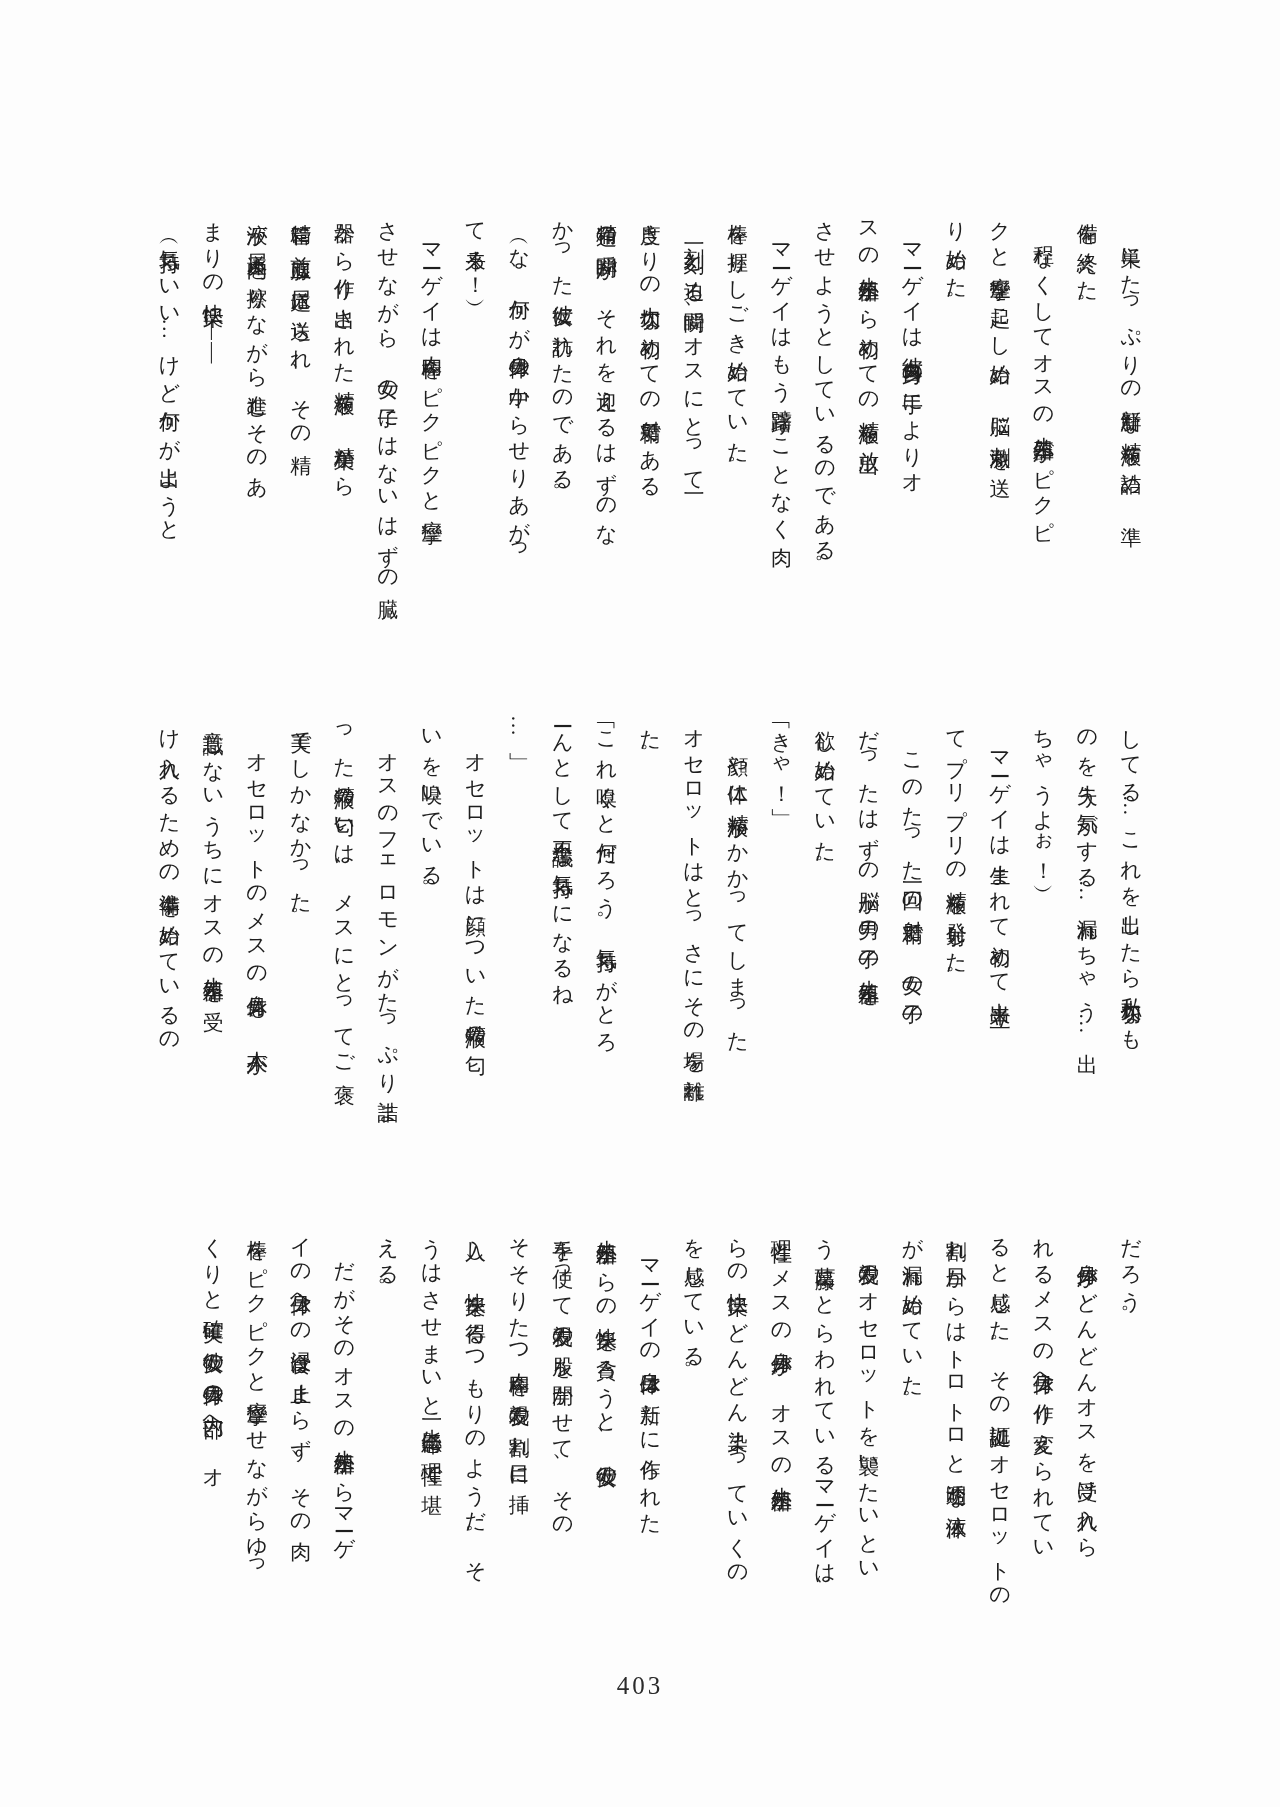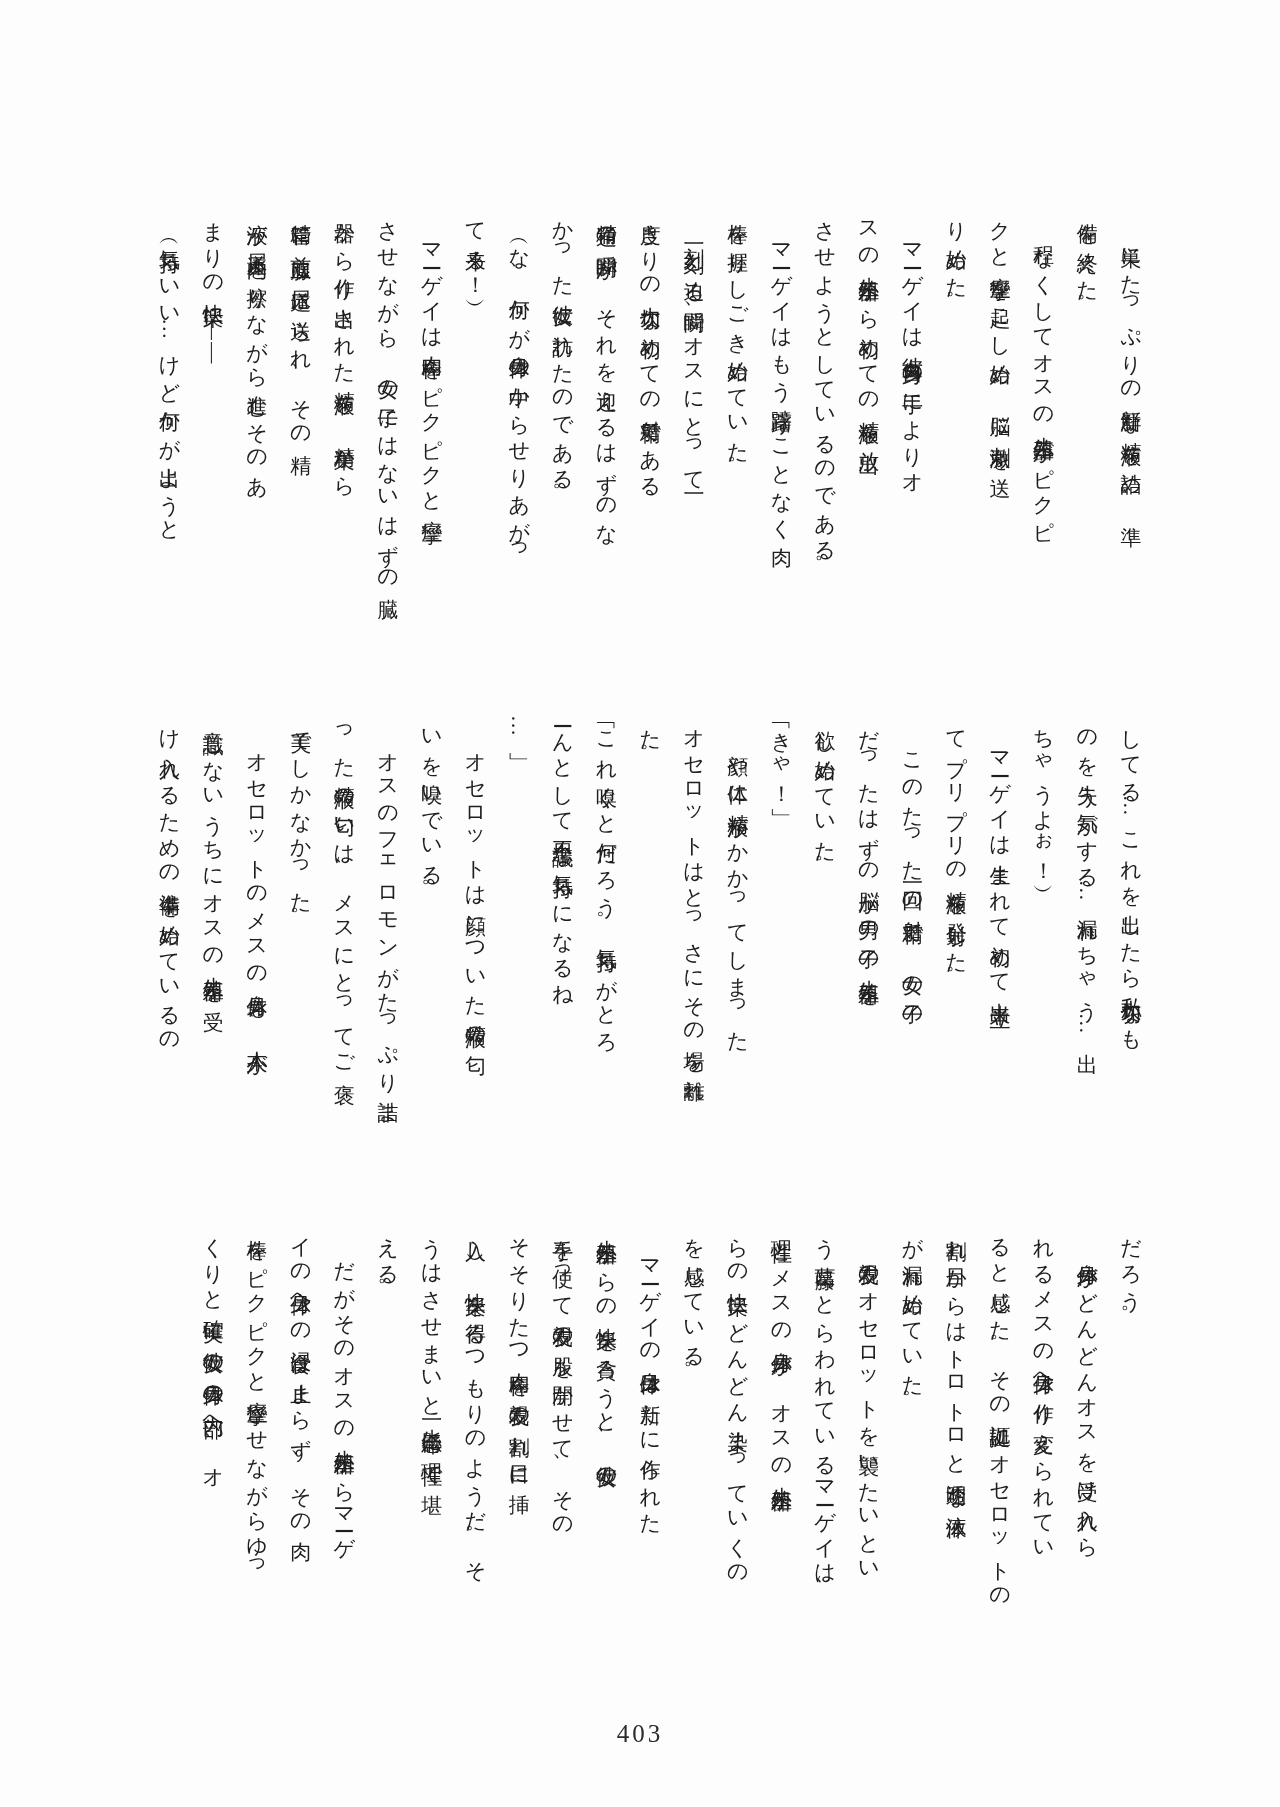--- a/index.html
+++ b/index.html
@@ -28,21 +28,21 @@
   .text-block .col {
     line-height: 43.7px;   
     white-space: nowrap;
     height: 414px;
   }
   .block-top    { top: 207px; }
   .block-middle { top: 715px; }
   .block-bottom { top: 1223px; }
   .page-number {
     position: absolute;
-    top: 1720px;
+    top: 1672px;
     left: 0;
     width: 100%;
     text-align: center;
     font-size: 25px;
     letter-spacing: 3px;
     color: #2b2b2b;
     font-family: "Liberation Serif", "DejaVu Serif", serif;
   }
 </style>
 </head>

